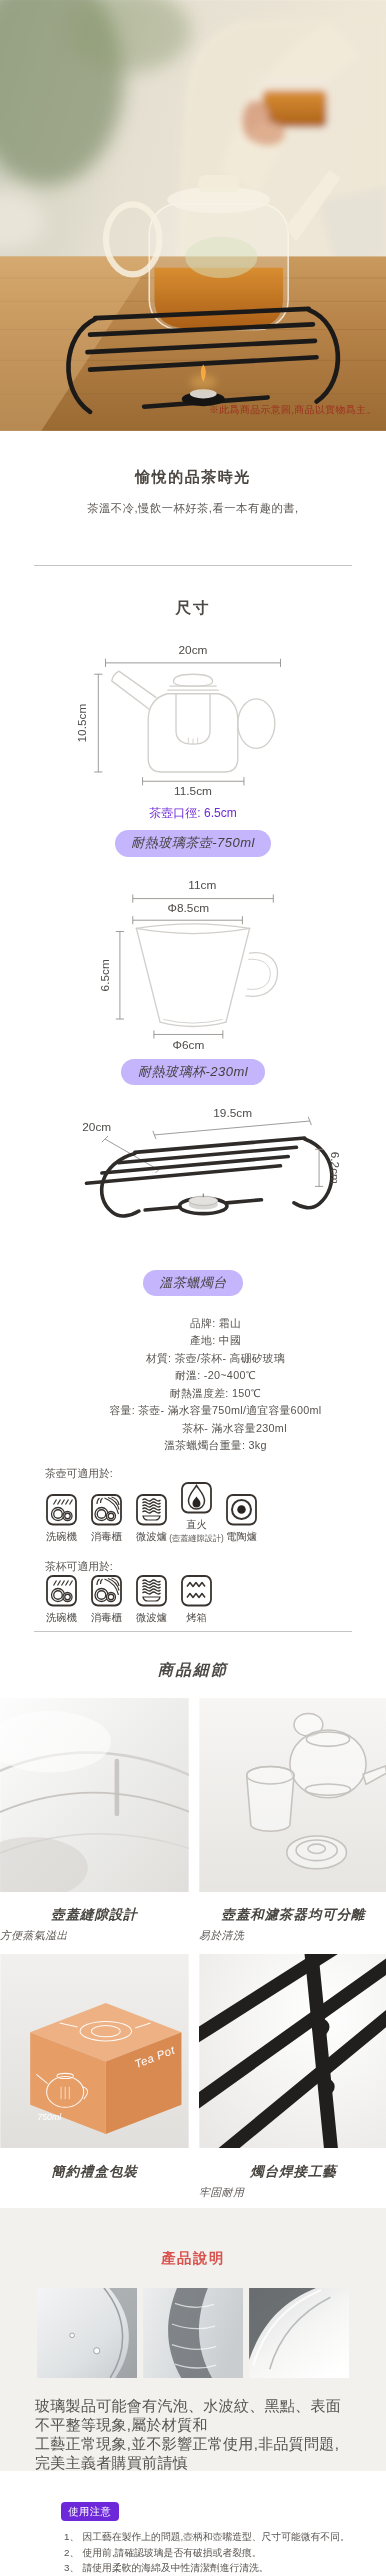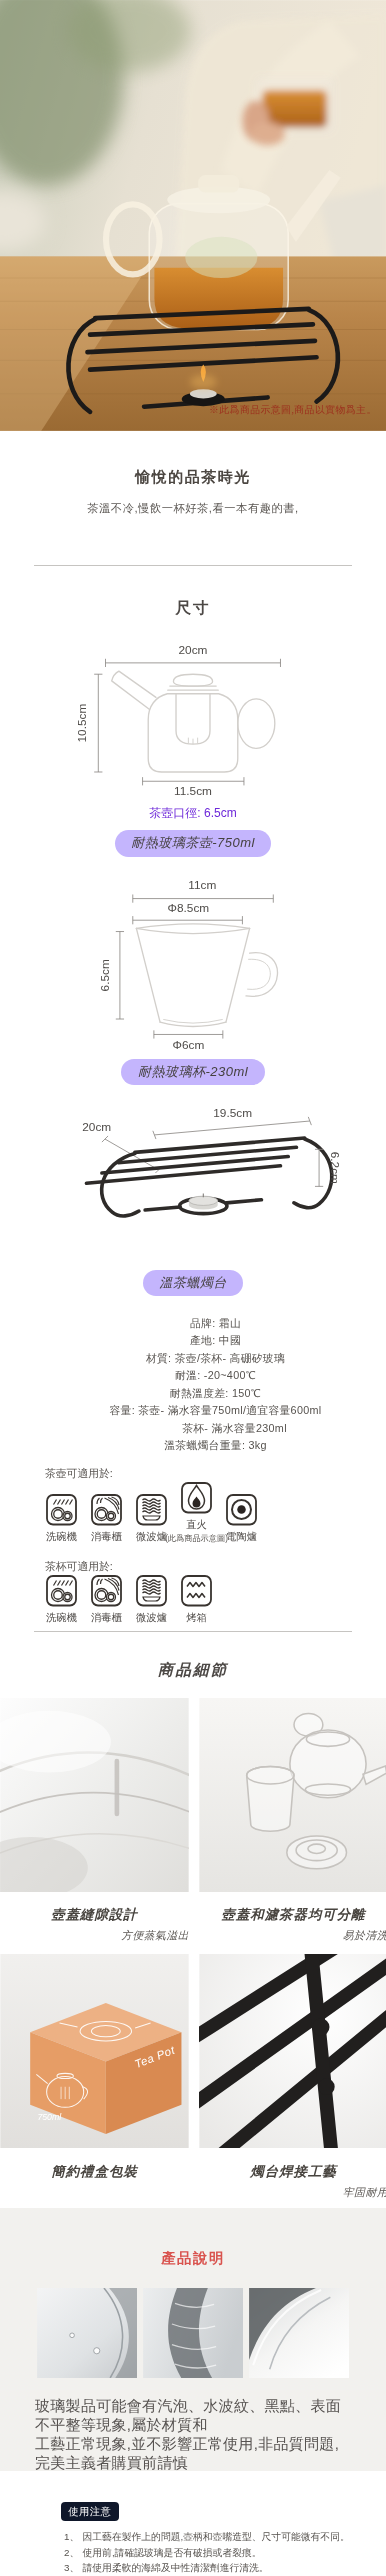--- a/index.html
+++ b/index.html
@@ -47,33 +47,33 @@
   .ulabel{margin-top:3.1px;font-size:10.3px;color:#4f4b48;white-space:nowrap;}
   .unote{margin-top:1px;font-size:8.2px;color:#5a5652;white-space:nowrap;}
   #specs .divider{bottom:0;}
 
   
   #details{height:576px;font-style:italic;}
   .grid{margin-top:16.5px;display:grid;grid-template-columns:189px 189px;column-gap:10px;}
   .cell{width:189px;}
   .cell-img{width:189px;height:194px;overflow:hidden;}
   .cell-title{margin-top:14.4px;text-align:center;font-size:13.4px;font-weight:bold;color:#48443f;letter-spacing:1px;}
-  .cell-sub{margin-top:5.2px;text-align:right;font-size:10.8px;color:#5b5753;letter-spacing:0.5px;min-height:12.4px;}
+  .cell-sub{margin-top:5.2px;text-align:left;font-size:10.8px;color:#5b5753;letter-spacing:0.5px;min-height:12.4px;}
   .cell{margin-bottom:11.3px;}
 
   
   #desc{height:263px;background:#f2f1ee;}
   .desc-heading{padding-top:41px;text-align:center;font-size:14.4px;letter-spacing:1.5px;font-weight:bold;}
   .desc-imgs{margin:19.6px auto 0;width:313px;display:flex;gap:6.2px;}
   .desc-imgs .ph{width:101px;height:90px;overflow:hidden;}
   .desc-text{margin:18.5px auto 0;width:316px;font-size:15px;line-height:19px;color:#565250;letter-spacing:0.3px;}
 
   
   #notice{height:224px;background:#fff;}
-  .badge{margin:31px 0 0 61px;display:inline-block;background:#0f172a;color:#fff;
+  .badge{margin:31px 0 0 61px;display:inline-block;background:#6d28d9;color:#fff;
     font-size:10.3px;letter-spacing:0.5px;padding:2.6px 7.2px;border-radius:4.1px;}
   .notice-list{margin:8.2px 20.6px 0 64px;}
   .notice-item{display:flex;font-size:9.8px;line-height:15.5px;color:#57534f;}
   .notice-item .n{flex:none;width:18.5px;}
   .notice-item .t{flex:1;}
 </style>
 </head>
 <body>
 
 <svg width="0" height="0" style="position:absolute" aria-hidden="true">
@@ -339,21 +339,21 @@
           <svg class="ubox" viewBox="0 0 64 68">
               <use href="#i-microwave"></use>
             </svg>
           <span class="ulabel">微波爐</span>
         </div>
         <div class="ucol">
           <svg class="ubox" viewBox="0 0 64 68">
               <use href="#i-open-flame"></use>
             </svg>
           <span class="ulabel">直火</span>
-          <span class="unote">(此爲商品示意圖)</span>
+          <span class="unote">(壺蓋縫隙設計)</span>
         </div>
         <div class="ucol">
           <svg class="ubox" viewBox="0 0 64 68">
               <use href="#i-electric-stove"></use>
             </svg>
           <span class="ulabel">電陶爐</span>
         </div>
       </div>
     </div>
 

